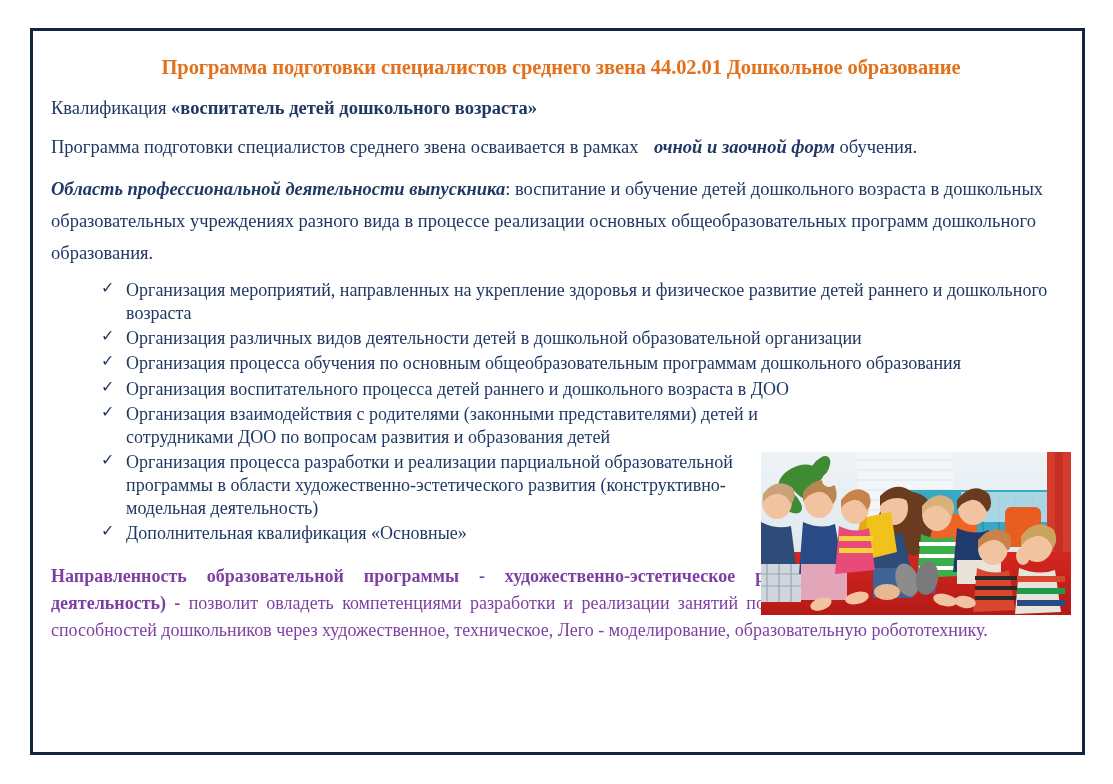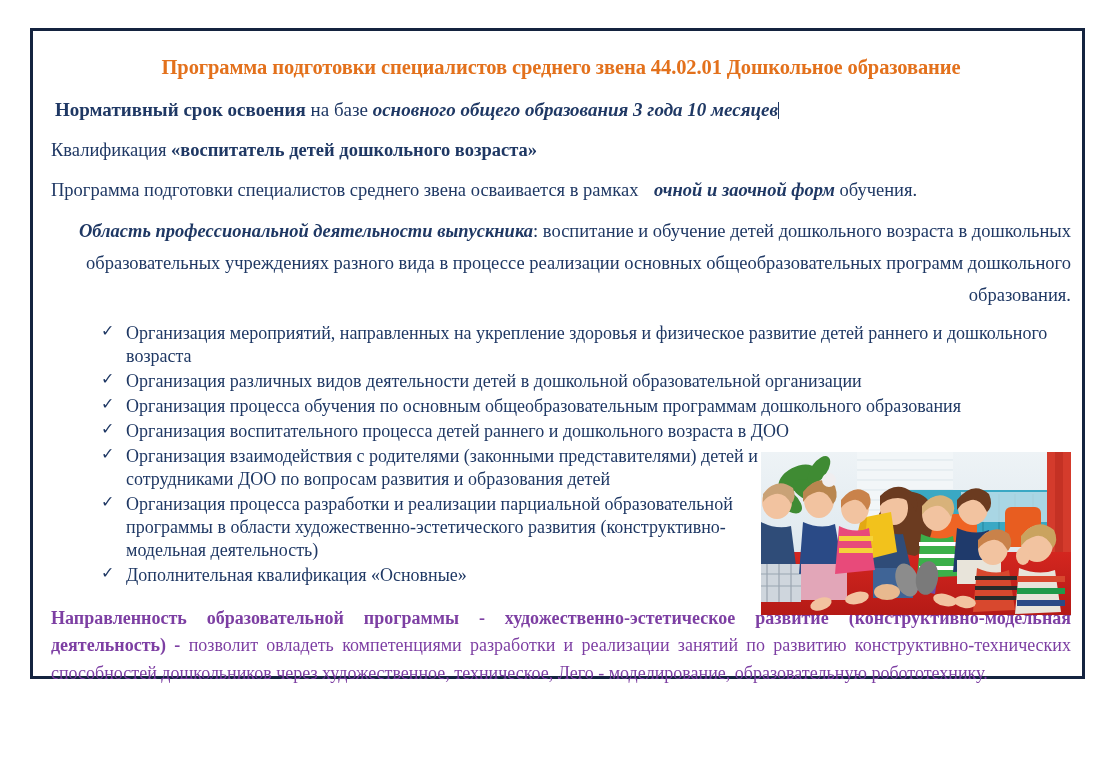--- a/index.html
+++ b/index.html
@@ -13,21 +13,21 @@
     position: relative;
     font-family: "Liberation Serif", "DejaVu Serif", serif;
     overflow: hidden;
   }
 
   .page-frame {
     position: absolute;
     left: 30px;
     top: 28px;
     width: 1055px;
-    height: 651px;
+    height: 727px;
     border: 3px solid #14233f;
     box-sizing: border-box;
     background: #ffffff;
   }
 
   .content {
     position: absolute;
     left: 18px;
     top: 12px;
     width: 1020px;
@@ -89,21 +89,21 @@
   .line-forms .bi {
     font-weight: bold;
     font-style: italic;
     margin-left: 11px;
   }
 
   .para-area {
     margin-top: 14px;
     font-size: 18.5px;
     line-height: 1.72;
-    text-align: right;
+    text-align: left;
   }
   .para-area .bi {
     font-weight: bold;
     font-style: italic;
   }
 
   .line-kinds {
     margin-top: 9px;
     font-size: 18.5px;
     font-weight: bold;
@@ -165,23 +165,20 @@
   }
 </style>
 </head>
 <body>
 
 <div class="page-frame">
   <div class="content">
 
     <div class="doc-title">Программа подготовки специалистов среднего звена 44.02.01 Дошкольное образование</div>
 
-    <div class="nav-line line-term">
-      <b>Нормативный срок освоения</b><span> на базе </span><span class="it">основного общего образования 3 года 10 месяцев</span><span class="caret"></span>
-    </div>
 
     <div class="nav-line line-qual">
       <span>Квалификация </span><span class="u">«воспитатель детей дошкольного возраста»</span>
     </div>
 
     <div class="nav-line line-forms">
       <span>Программа подготовки специалистов среднего звена осваивается в рамках </span><span class="bi">очной и заочной форм</span><span> обучения.</span>
     </div>
 
     <div class="nav-line para-area">

